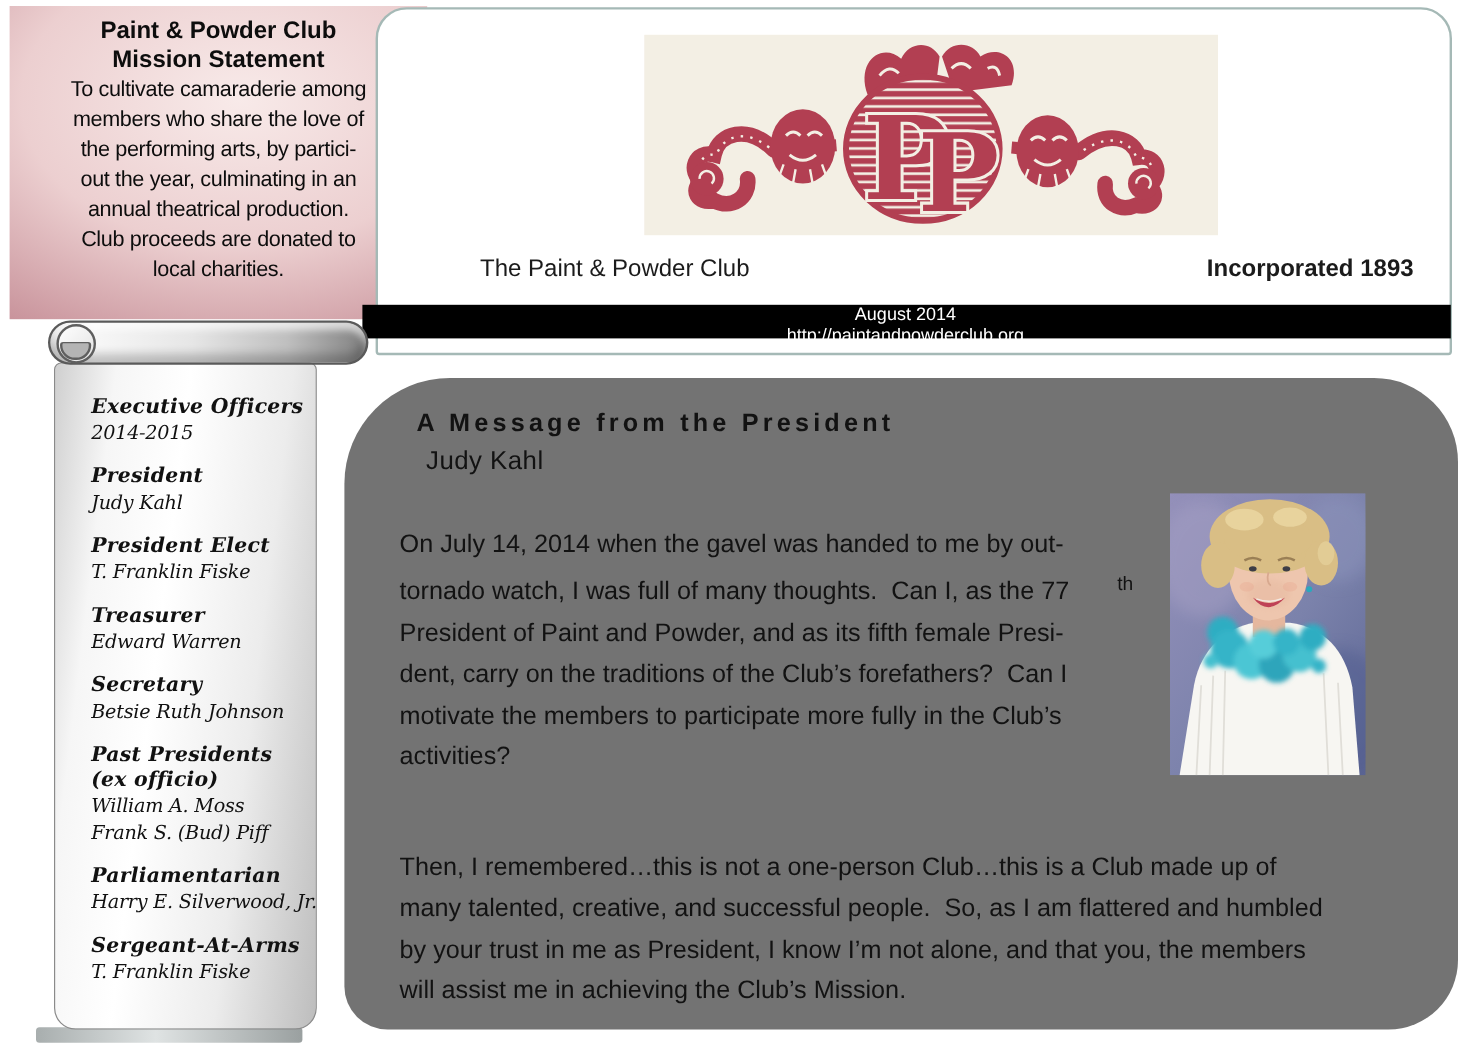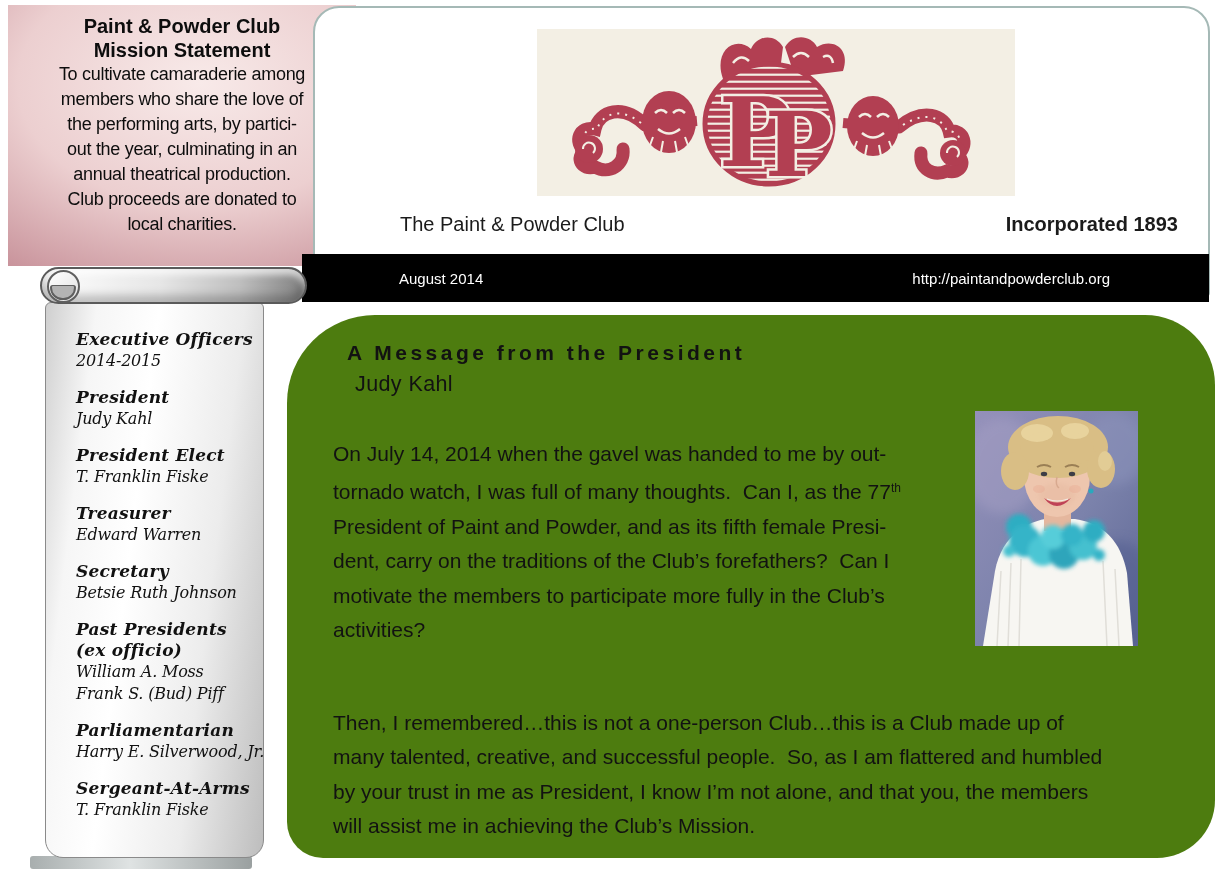--- a/index.html
+++ b/index.html
@@ -50,39 +50,39 @@
   
   .header-card {
     position:absolute; left:313px; top:6px; width:897px; height:290px; z-index:1;
     background:#ffffff; border:2px solid #a5b9b6; border-radius:26px 26px 3px 3px;
   }
   .logo { position:absolute; left:537px; top:29px; width:478px; height:167px; background:#f3efe4; z-index:2; }
   .club-name   { position:absolute; left:400px; top:213px; font-size:20px; color:#1b1b1b; z-index:2; white-space:pre; }
   .incorporated{ position:absolute; right:43px; top:213px; font-size:20px; color:#1b1b1b; z-index:2; white-space:pre;font-weight:bold; }
 
   .black-bar {
-    position:absolute; left:302px; top:254px; width:907px; height:48px; z-index:3;
+    position:absolute; left:302px; top:254px; width:907px; height:28px; z-index:3;
     background:#000000; color:#ffffff;
     display:flex; justify-content:space-between; align-items:center;
-    padding:0 99px 0 97px; font-size:15px;
+    padding:0 99px 0 97px; font-size:15px;flex-direction:column;
   }
   .black-bar .url { cursor:pointer; }
 
   
   .msg-card {
     position:absolute; left:287px; top:315px; width:928px; height:543px; z-index:1;
-    background:#4d7c0f; border-radius:88px 70px 58px 36px; color:#121212;
+    background:#737373; border-radius:88px 70px 58px 36px; color:#121212;
   }
   .msg-title  { position:absolute; left:60px; top:26px; font-size:21px; font-weight:bold; letter-spacing:3.5px; white-space:pre; }
   .msg-byline { position:absolute; left:68px; top:57px; font-size:21.5px; letter-spacing:0.4px; white-space:pre; }
   .para { position:absolute; font-size:21px; line-height:34.4px; }
   .p1 { left:46px; top:122px; }
   .p2 { left:46px; top:391px; }
   .para .line { white-space:pre; }
-  .para sup { font-size:12px; vertical-align:7px; }
+  .para sup { font-size:16px; vertical-align:7px;margin-left:40px; }
   .photo { position:absolute; left:688px; top:96px; width:163px; height:235px; }
 </style>
 </head>
 <body>
 
 <div class="page">
 
   <div class="mission">
     <div class="mtitle">Paint &amp; Powder Club</div>
     <div class="mtitle">Mission Statement</div>

